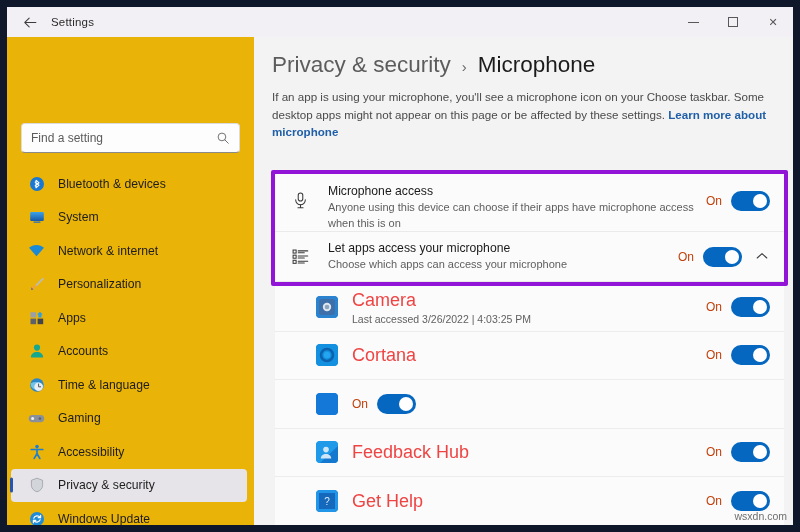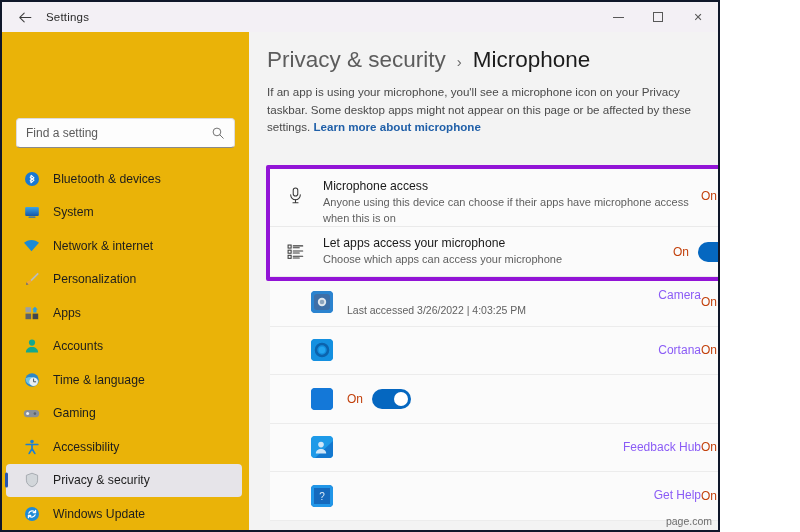--- a/index.html
+++ b/index.html
@@ -6,24 +6,24 @@
 
   html, body {
     width: 800px;
     height: 532px;
     overflow: hidden;
     font-family: "Liberation Sans", sans-serif;
   }
 
   #app {
     position: relative;
-    width: 720px;
+    width: 800px;
     height: 532px;
     background: #f3f3f3;
-    border: 2px solid #0f172a;
+    border: 7px solid #0f172a;
     overflow: hidden;
   }
 
   
   .titlebar {
     position: absolute;
     top: 0; left: 0; right: 0;
     height: 30px;
     background: #f3f0f5;
     display: flex;
@@ -263,24 +263,23 @@
   .app-ico {
     width: 22px; height: 22px;
     flex: 0 0 22px;
     border-radius: 4px;
     margin-right: 14px;
     display: flex; align-items: center; justify-content: center;
     overflow: hidden;
   }
   .app-text { flex: 1; min-width: 0; }
   .app-name {
-    font-size: 12px;
-    color: #8b5cf6;
+    font-size: 18px;
+    color: #ef4444;
     line-height: 1.25;
-    text-align: right;
   }
   .app-sub {
     font-size: 10.5px;
     color: #616161;
     margin-top: 1px;
   }
 
   .watermark {
     position: absolute;
     right: 6px; bottom: 3px;
@@ -452,21 +451,21 @@
 
   <div class="content">
 
     <div class="bc">
       <span class="bc-parent">Privacy &amp; security</span>
       <span class="bc-sep">›</span>
       <span class="bc-current">Microphone</span>
     </div>
 
     <div class="desc">
-      <span>If an app is using your microphone, you'll see a microphone icon on your Privacy taskbar. Some desktop apps might not appear on this page or be affected by these settings. </span><a href="#">Learn more about microphone</a>
+      <span>If an app is using your microphone, you'll see a microphone icon on your Choose taskbar. Some desktop apps might not appear on this page or be affected by these settings. </span><a href="#">Learn more about microphone</a>
     </div>
 
     <div class="hl-box" style="border-color: rgb(146, 20, 214);"></div>
 
     <div class="cards">
 
       <div class="card mic-access">
         <span class="card-ico">
           <svg width="19" height="19" viewBox="0 0 20 20">
               <rect x="7.6" y="2" width="4.8" height="8.6" rx="2.4" fill="none" stroke="#3a3a3a" stroke-width="1.1"></rect>
@@ -601,14 +600,14 @@
           <span class="state-label">On</span>
           <span class="toggle">
               <span class="knob"></span>
             </span>
         </div>
       </div>
 
     </div>
   </div>
 
-  <div class="watermark">page.com</div>
+  <div class="watermark">wsxdn.com</div>
 </div>
 
 </body></html>

